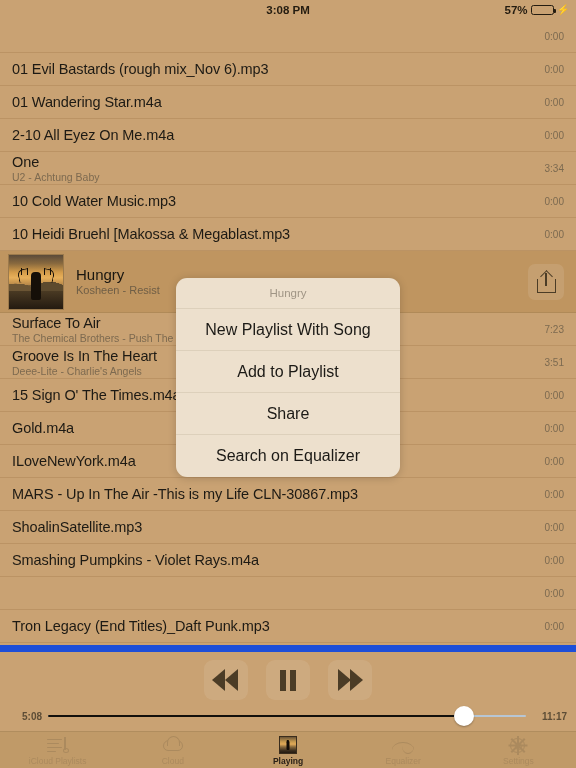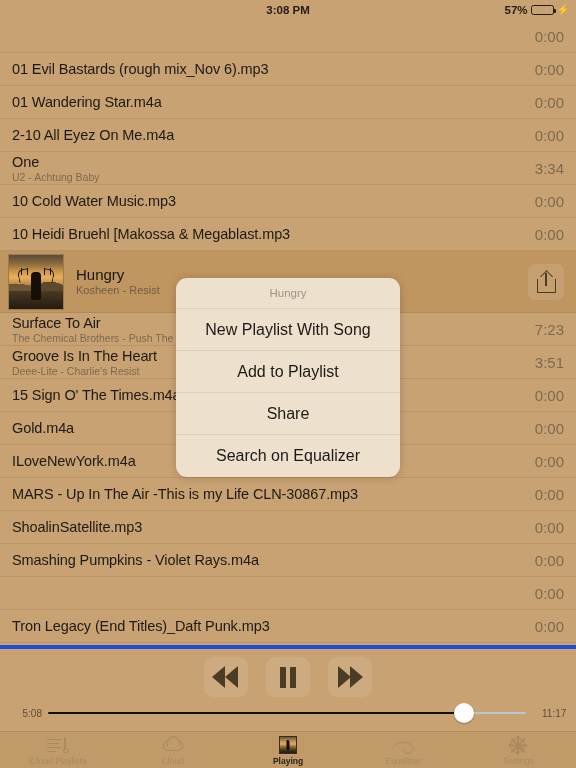--- a/index.html
+++ b/index.html
@@ -50,21 +50,21 @@
     position:relative; height:33px; width:576px;
     border-bottom:1px solid #bb9364;
     padding-left:12px; padding-right:12px;
     display:flex; flex-direction:column; justify-content:center;
   }
   .song-row.with-sub { height:33px; justify-content:center; }
   .song-title { font-size:14.5px; color:#1d1a14; letter-spacing:-0.1px; line-height:17px; }
   .song-sub   { font-size:10.5px; color:#7d6a50; line-height:12px; margin-top:0px; }
   .song-dur {
     position:absolute; right:12px; top:50%; transform:translateY(-50%);
-    font-size:15px; color:#7c6a50;
+    font-size:10px; color:#7c6a50;
   }
 
   
   .np-row {
     position:relative; height:62px; width:576px;
     background:#bf9560;
     border-bottom:1px solid #b08a58;
     display:flex; align-items:center;
   }
   #np-art {
@@ -140,21 +140,21 @@
   .sheet-item {
     height:42px; display:flex; align-items:center; justify-content:center;
     font-size:16px; color:#1c1a16;
     border-bottom:1px solid #ddd0bb;
   }
   .sheet-item:last-child { border-bottom:none; }
 
   
   #player-bar {
     position:absolute; left:0; top:645px; width:576px; height:86px;
-    background:#c9a273; border-top:4px solid #1d4ed8;
+    background:#c9a273; border-top:7px solid #1d4ed8;font-weight:bold;
   }
   #transport {
     position:absolute; top:8px; left:0; width:576px;
     display:flex; align-items:center; justify-content:center; gap:18px;
   }
   .tbtn {
     width:44px; height:40px; border-radius:9px;
     background:rgba(255,255,255,0.09);
     display:flex; align-items:center; justify-content:center;
   }
@@ -346,21 +346,21 @@
   </div>
 
   <div id="songs-after">
       <div class="song-row with-sub">
         <div class="song-title">Surface To Air</div>
         <div class="song-sub">The Chemical Brothers - Push The Butt</div>
         <div class="song-dur">7:23</div>
       </div>
       <div class="song-row with-sub">
         <div class="song-title">Groove Is In The Heart</div>
-        <div class="song-sub">Deee-Lite - Charlie's Resist</div>
+        <div class="song-sub">Deee-Lite - Charlie's Angels</div>
         <div class="song-dur">3:51</div>
       </div>
       <div class="song-row">
         <div class="song-title">15 Sign O' The Times.m4a</div>
         <div class="song-dur">0:00</div>
       </div>
       <div class="song-row">
         <div class="song-title">Gold.m4a</div>
         <div class="song-dur">0:00</div>
       </div>

